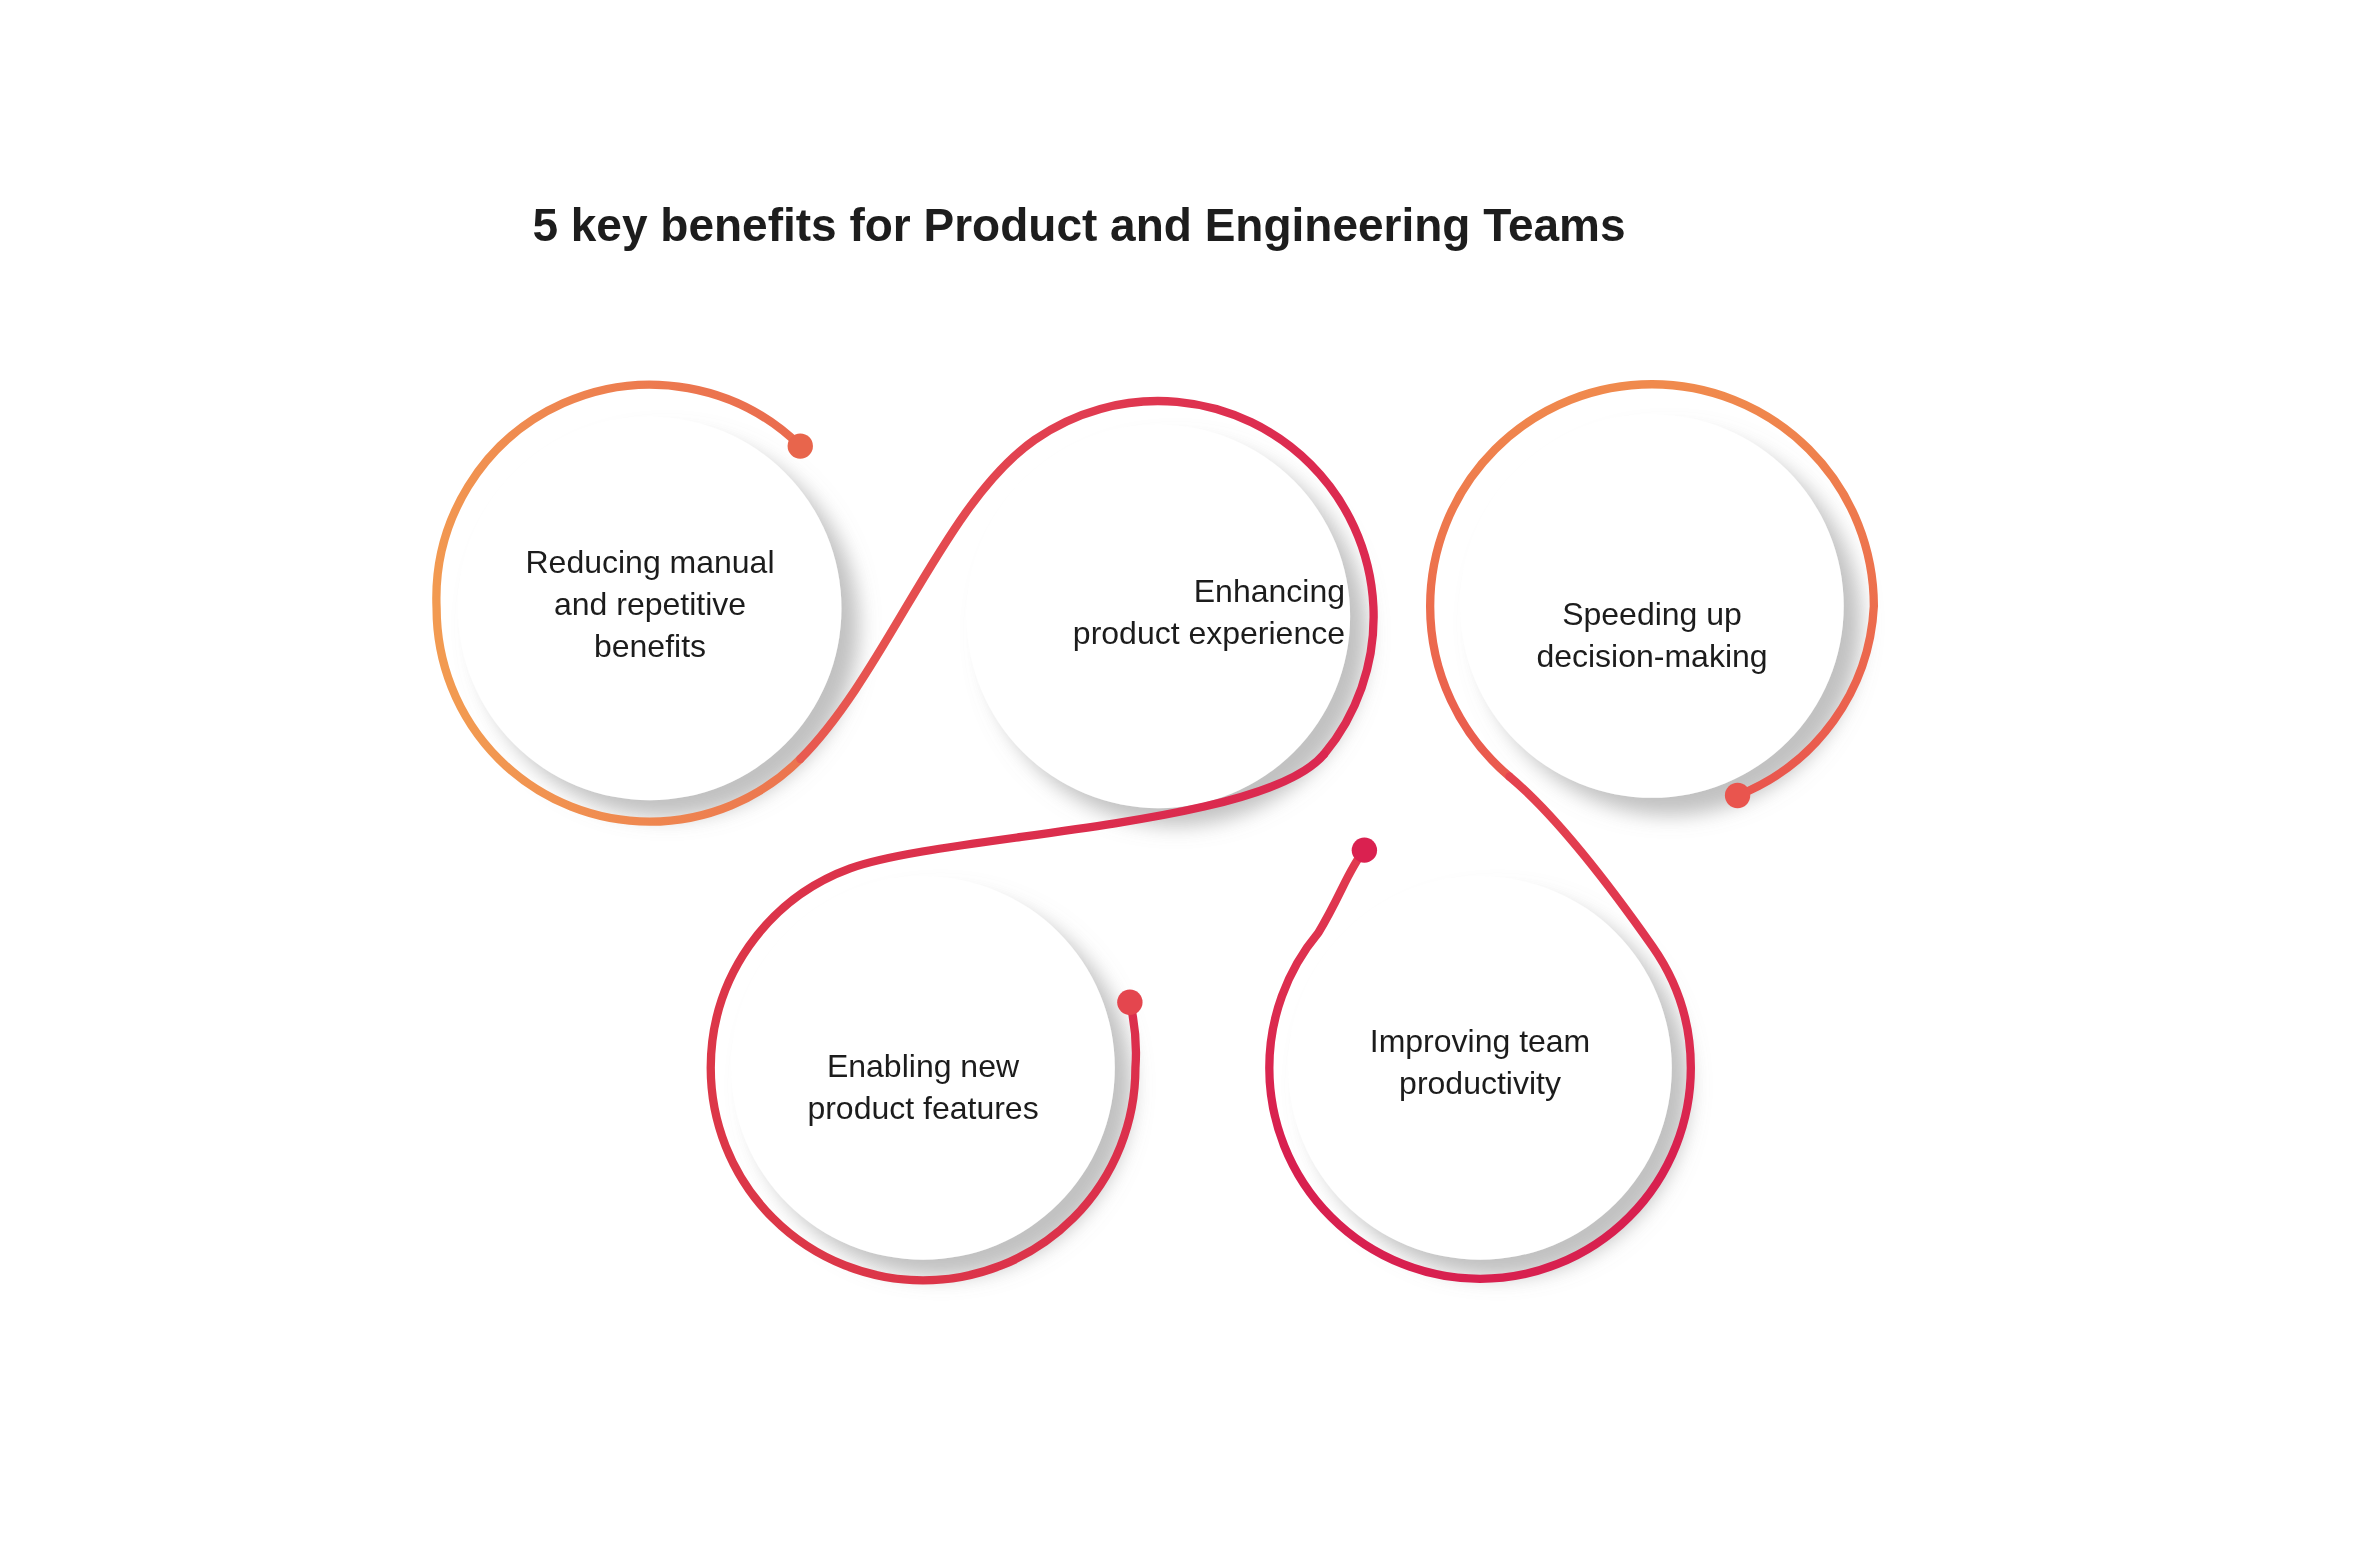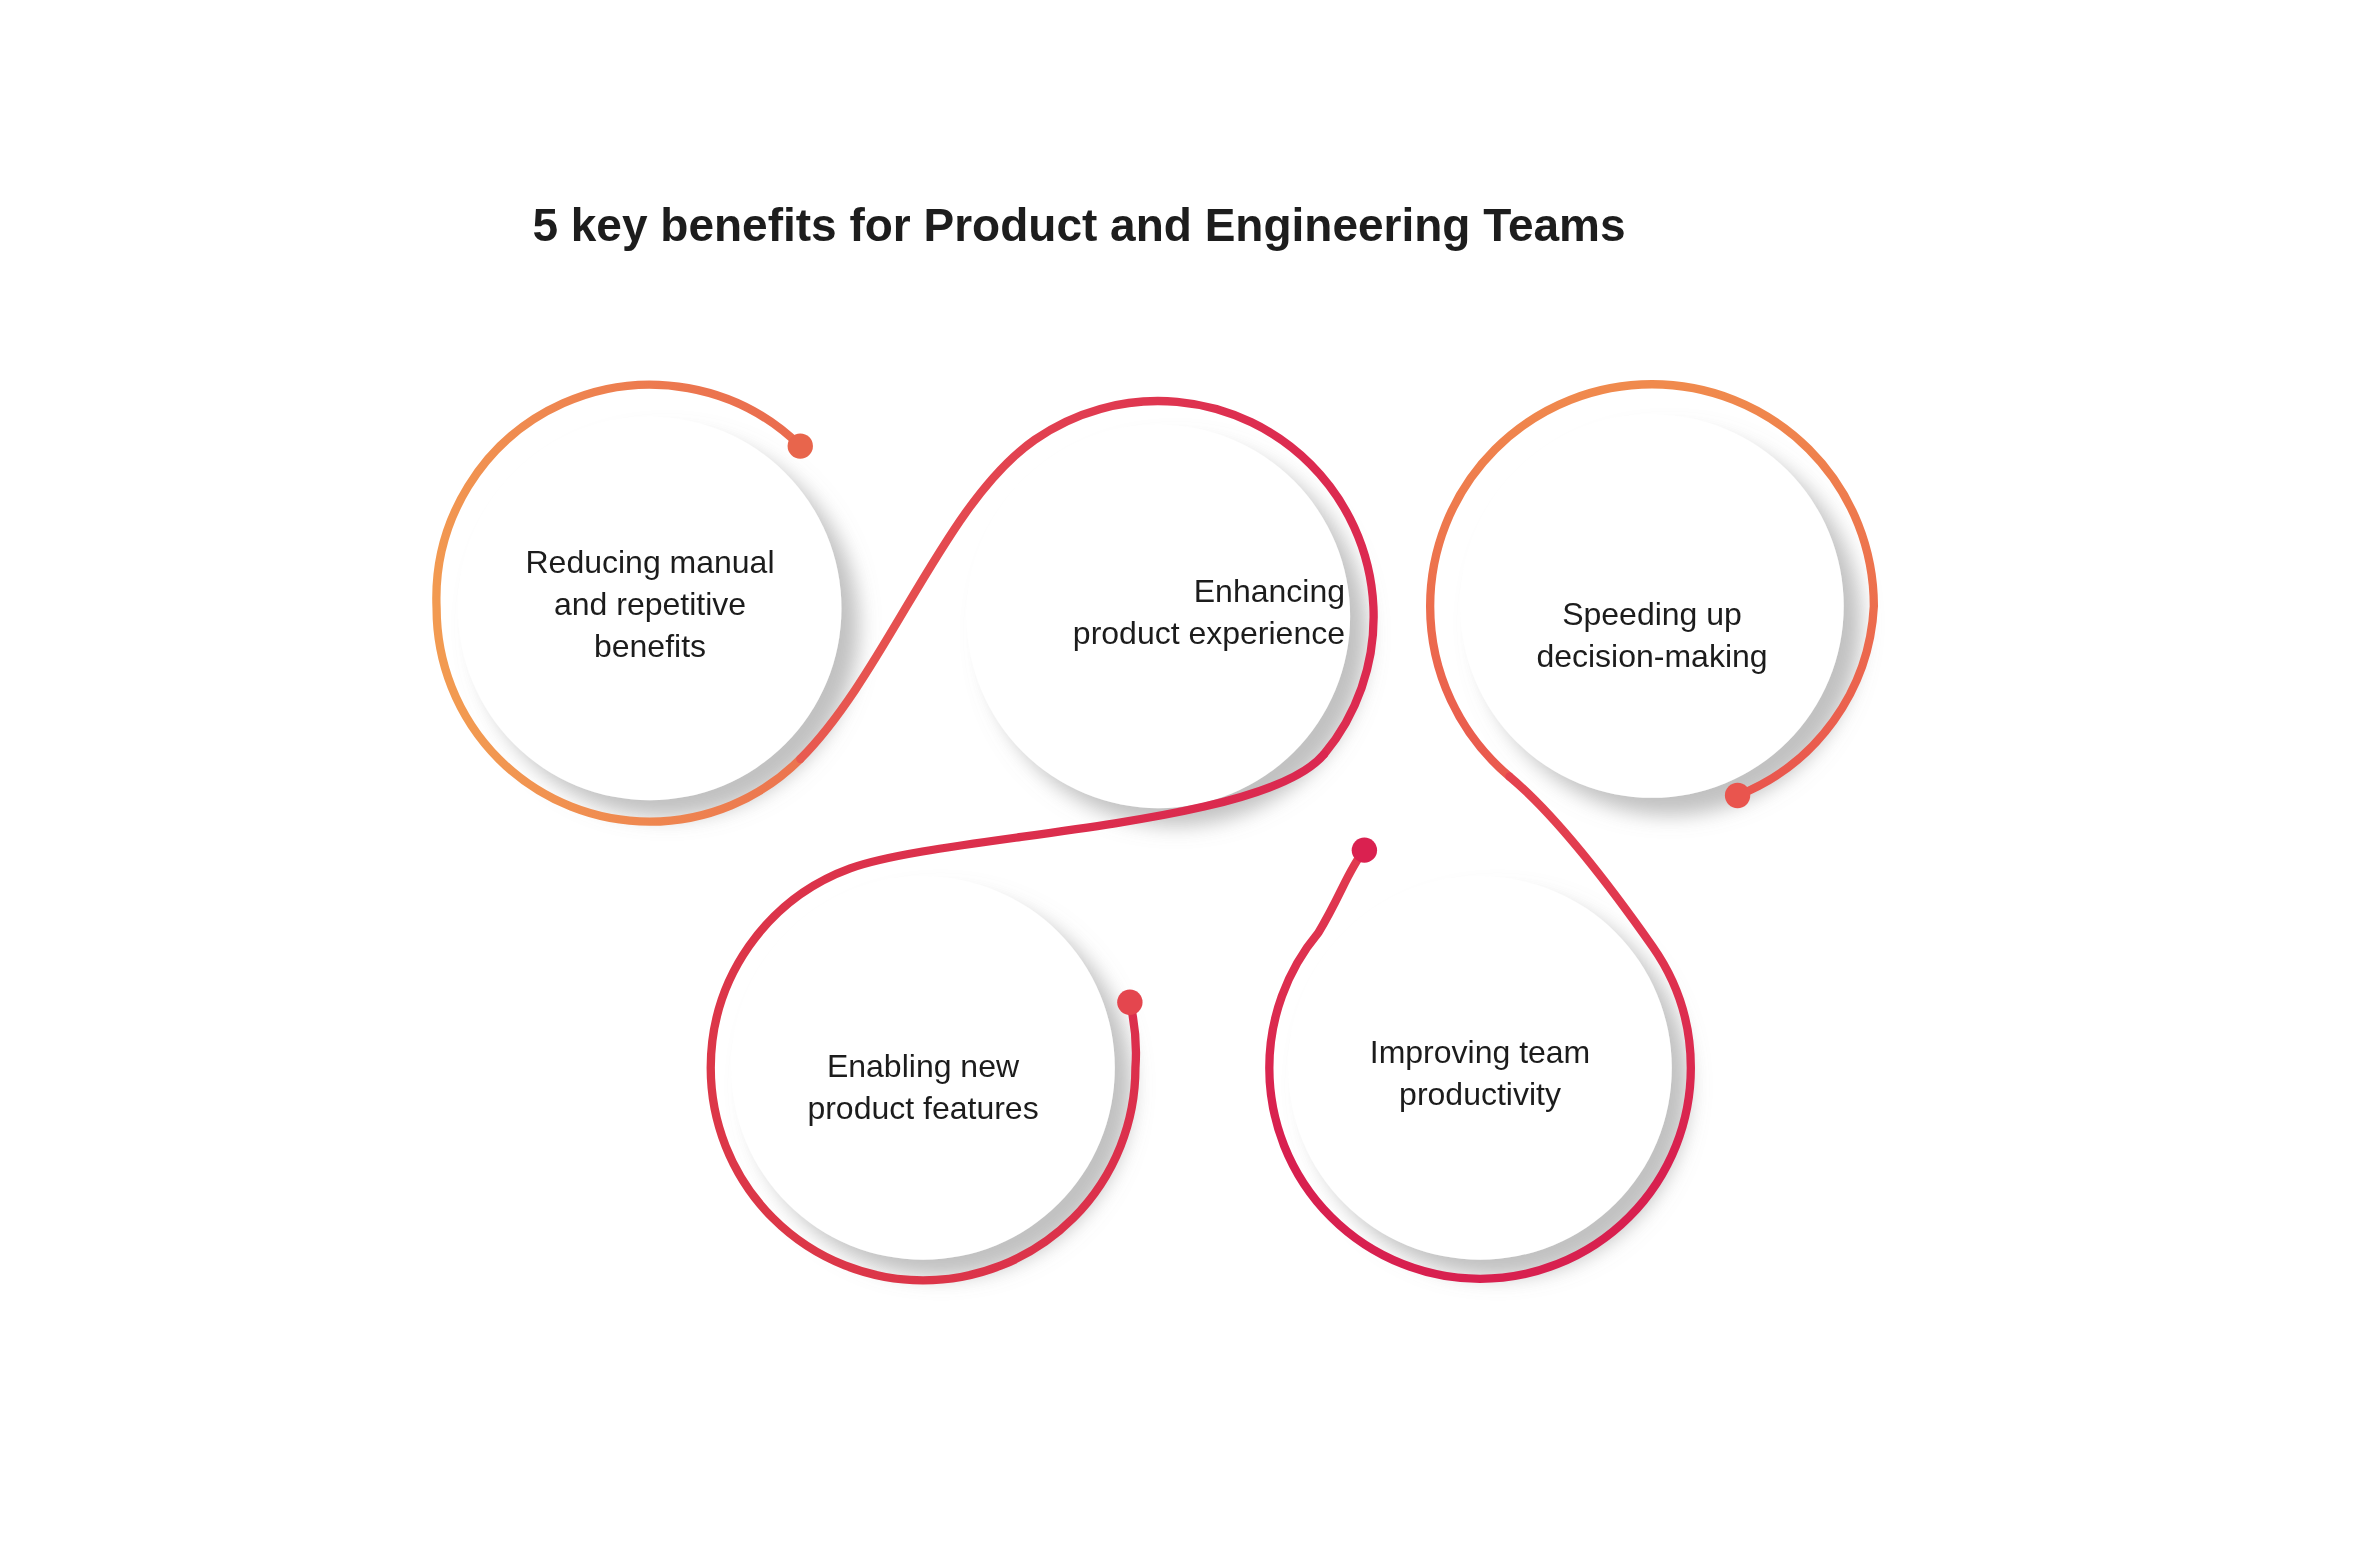--- a/index.html
+++ b/index.html
@@ -39,21 +39,21 @@
     text-align: center;
     font-size: 32px;
     line-height: 42px;
     color: #1c1c1c;
     white-space: pre-line;
   }
   .benefit-label.c1 { left:  650px; top:  604px; }
   .benefit-label.c2 { left: 1159px; top:  612px; text-align: right; }
   .benefit-label.c3 { left: 1652px; top:  612px; margin-top: 23px; }
   .benefit-label.c4 { left: 923px; top: 1087px; }
-  .benefit-label.c5 { left: 1480px; top: 1062px; margin-top: 11px; }
+  .benefit-label.c5 { left: 1480px; top: 1062px; }
 </style>
 </head>
 <body>
 
 <div id="canvas">
 
   <svg id="ribbon-svg" width="2377" height="1545" viewBox="0 0 3000 1950">
     <defs>
       <filter id="circleShadow" x="-30%" y="-30%" width="170%" height="170%">
         <feDropShadow dx="22" dy="22" stdDeviation="13" flood-color="#8f8f8f" flood-opacity="0.55"></feDropShadow>

